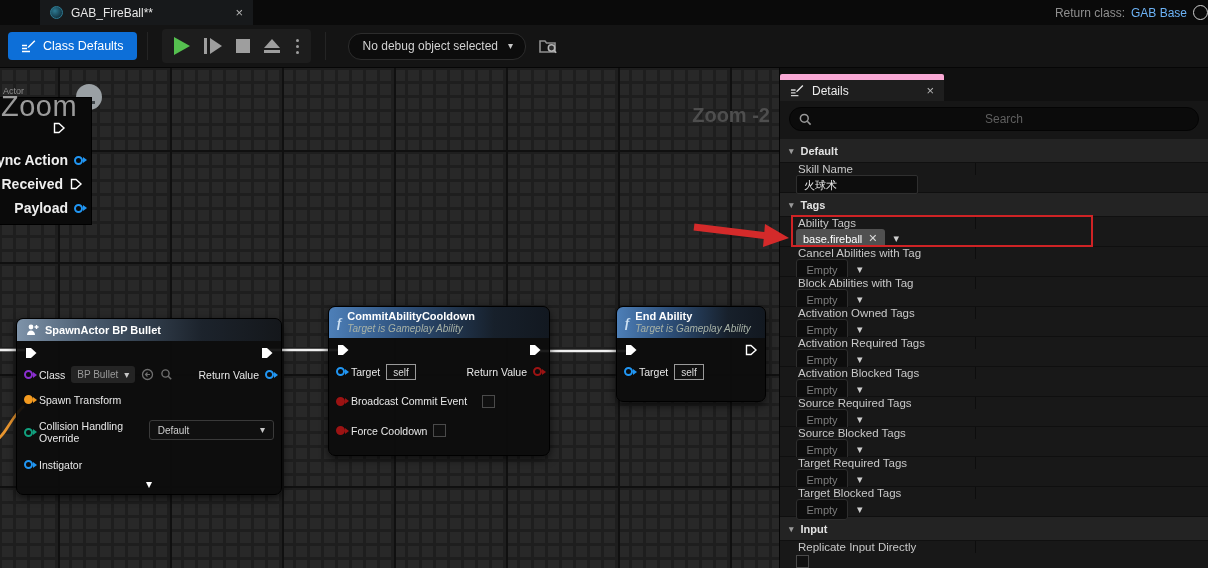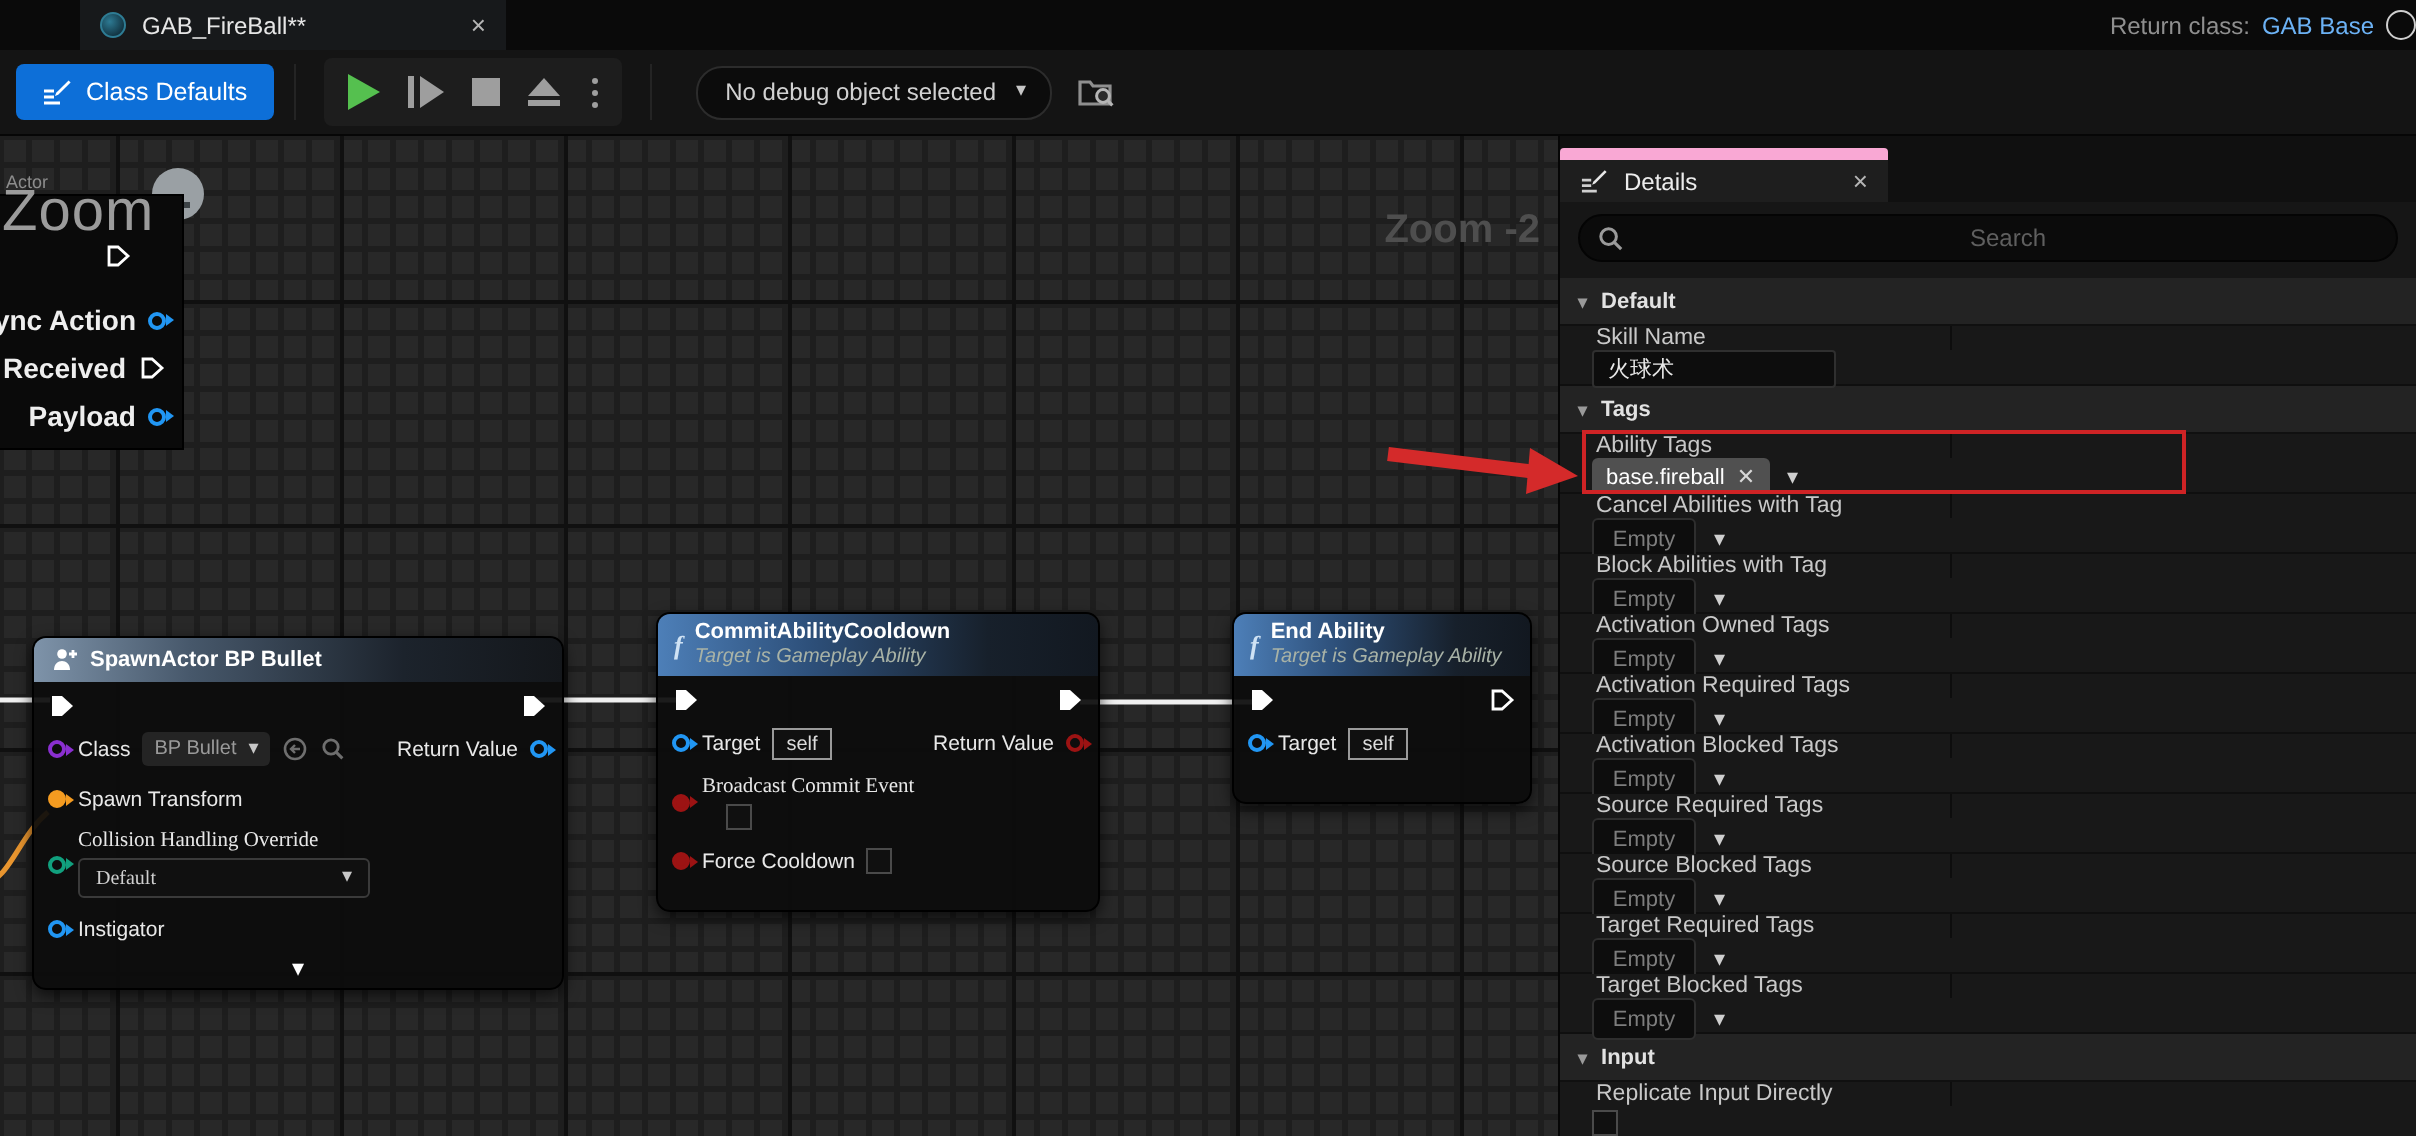--- a/index.html
+++ b/index.html
@@ -93,21 +93,21 @@
   .rgroup { display:flex; align-items:center; gap:6px; margin-left:auto; }
   .mini-dd { display:flex; align-items:center; gap:6px; background:#242424; border-radius:3px;
              height:17px; padding:0 6px; font-size:10px; color:#9a9a9a; }
   .wide-dd { display:flex; align-items:center; justify-content:space-between; width:146px; height:20px;
              background:#101010; border:1px solid #3a3a3a; border-radius:3px; padding:0 8px;
              font-size:10px; color:#cfcfcf; }
   .selfbox { border:1px solid #9a9a9a; background:#101010; padding:0 6px; font-size:10px;
              color:#dcdcdc; height:16px; line-height:15px; }
   .cbox { width:13px; height:13px; background:#101010; border:1px solid #4a4a4a; }
   .ncollapse { text-align:center; color:#fff; font-size:12px; line-height:14px; padding-bottom:3px; cursor:pointer; }
-  .subcol { display:flex; flex-direction:column; gap:3px;font-family:Liberation Serif, serif; }
+  .subcol { display:flex; flex-direction:row; gap:3px; }
   .grayic { opacity:.75; }
 
   
   .details { position:absolute; left:779px; right:0; top:0; bottom:0; background:#161616; border-left:1px solid #060606; }
   .dtab-row { height:33px; background:#101010; display:flex; align-items:flex-end; }
   .dtab { width:164px; height:27px; background:#1e1e1e; border-top:6px solid #f9a8d4;
           border-radius:2px 2px 0 0; display:flex; align-items:center; gap:8px; padding:0 10px; }
   .dtab-title { font-size:12px; color:#ececec; flex:1; }
   .dsearch { height:24px; border-radius:12px; background:#0b0b0b; border:1px solid #040404;
              display:flex; align-items:center; padding:0 9px; gap:7px; margin:6px 9px 8px; }

